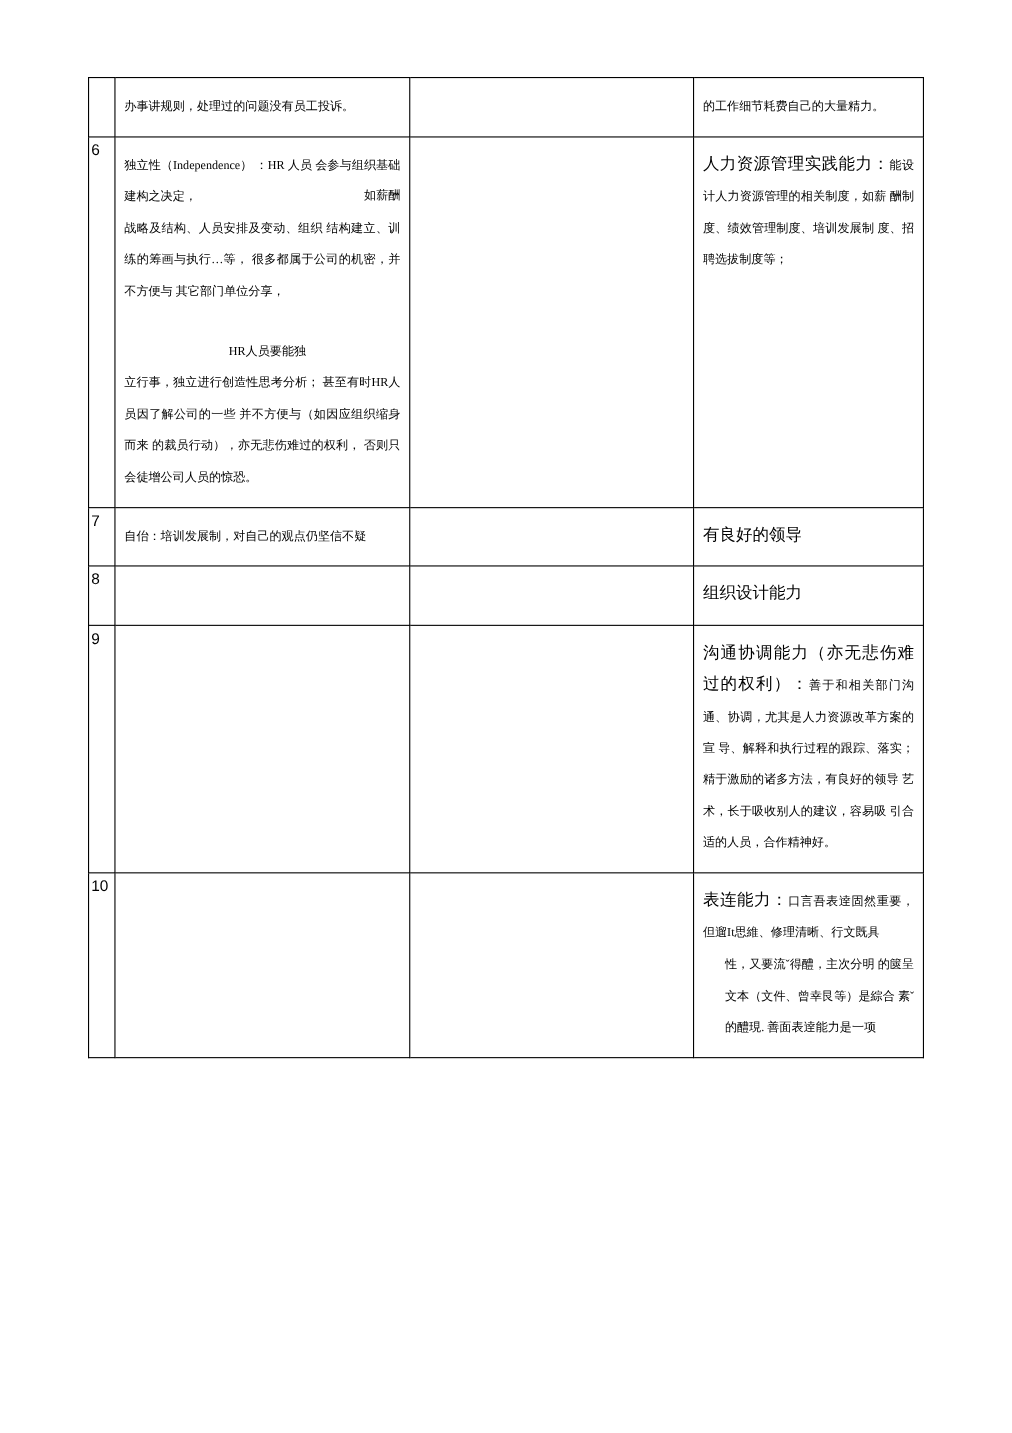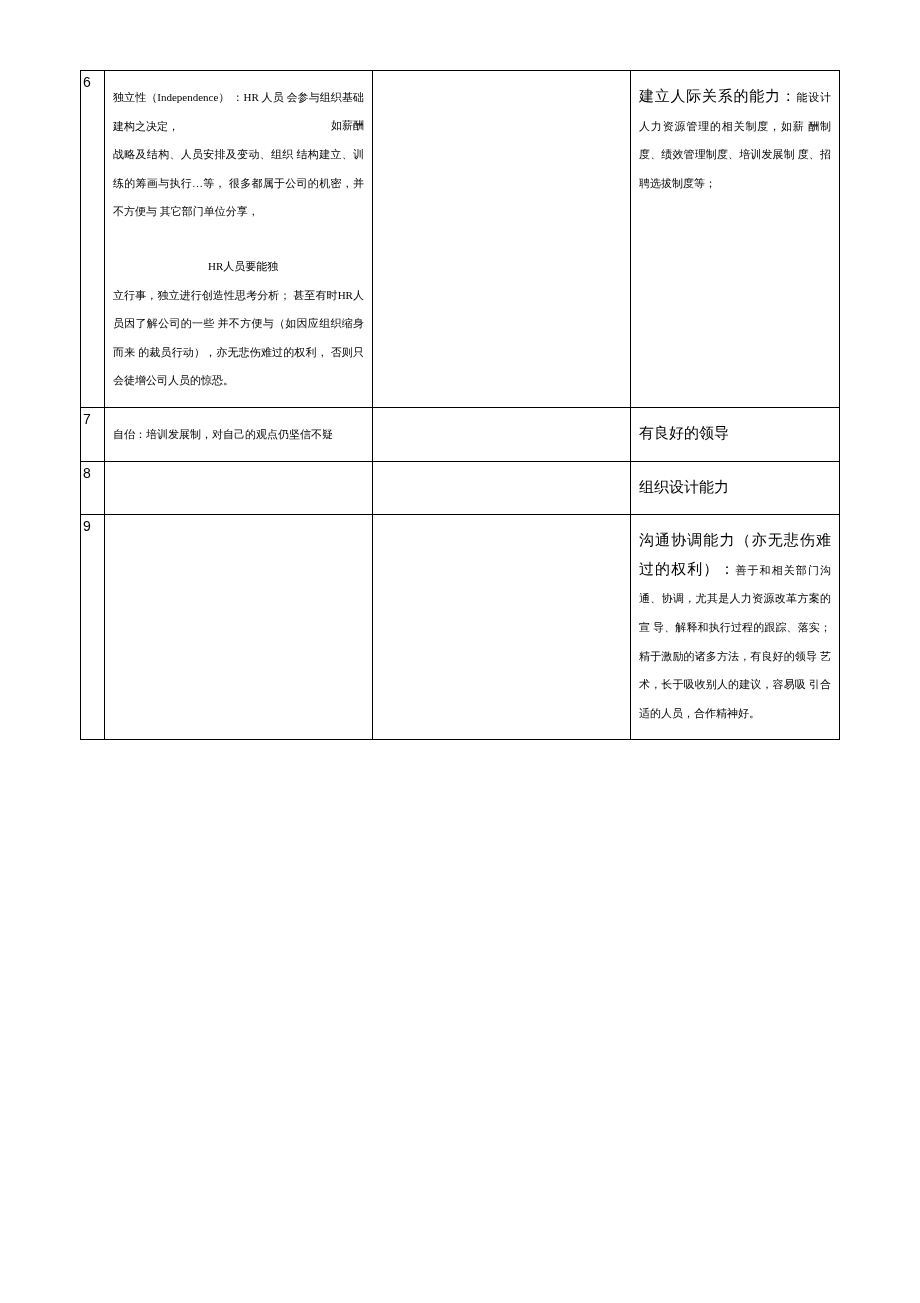--- a/index.html
+++ b/index.html
@@ -59,37 +59,51 @@
       padding-left: 20px;
       display: inline-block;
     }
   </style>
 </head>
 <body>
 
 <table>
   <tbody>
 
+    <tr>
+      <td class="num-col"></td>
+      <td class="col1">
+        <div class="cell-content">
+          <span>办事讲规则，处理过的问题没有员工投诉。</span>
+        </div>
+      </td>
+      <td class="col2"></td>
+      <td class="col3">
+        <div class="cell-content">
+          <span>的工作细节耗费自己的大量精力。</span>
+        </div>
+      </td>
+    </tr>
 
     <tr>
       <td class="num-col">6</td>
       <td class="col1">
         <div class="cell-content">
           <span>独立性（Independence） ：HR 人员 会参与组织基础建构之决定，</span>
           <span style="float:right;font-family:Liberation Mono, monospace;">如薪酬</span>
           <div style="clear:both;"></div>
           <span>战略及结构、人员安排及变动、组织 结构建立、训练的筹画与执行…等， 很多都属于公司的机密，并不方便与 其它部门单位分享，</span>
           <div><span class="hr-indent">HR人员要能独</span></div>
           <span>立行事，独立进行创造性思考分析； 甚至有时HR人员因了解公司的一些 并不方便与（如因应组织缩身而来 的裁员行动），亦无悲伤难过的权利， 否则只会徒增公司人员的惊恐。</span>
         </div>
       </td>
       <td class="col2"></td>
       <td class="col3">
         <div class="cell-content has-title">
-          <span class="title">建立人际关系的能力：</span><span>能设计人力资源管理的相关制度，如薪 酬制度、绩效管理制度、培训发展制 度、招聘选拔制度等；</span>
+          <span class="title">人力资源管理实践能力：</span><span>能设计人力资源管理的相关制度，如薪 酬制度、绩效管理制度、培训发展制 度、招聘选拔制度等；</span>
         </div>
       </td>
     </tr>
 
     <tr>
       <td class="num-col">7</td>
       <td class="col1">
         <div class="cell-content">
           <span>自佁：培训发展制，对自己的观点仍坚信不疑</span>
         </div>
@@ -117,14 +131,25 @@
       <td class="num-col">9</td>
       <td class="col1"></td>
       <td class="col2"></td>
       <td class="col3">
         <div class="cell-content has-title">
           <span class="title">沟通协调能力（亦无悲伤难过的权利）：</span><span>善于和相关部门沟通、协调，尤其是人力资源改革方案的宣 导、解释和执行过程的跟踪、落实； 精于激励的诸多方法，有良好的领导 艺术，长于吸收别人的建议，容易吸 引合适的人员，合作精神好。</span>
         </div>
       </td>
     </tr>
 
+    <tr>
+      <td class="num-col">10</td>
+      <td class="col1"></td>
+      <td class="col2"></td>
+      <td class="col3">
+        <div class="cell-content has-title">
+          <span class="title">表连能力：</span><span>口言吾表逹固然重要，但遛It思維、修理清晰、行文既具</span>
+          <div><span class="sub1">性，又要流ˇ得醴，主次分明 的篋呈文本（文件、曾幸艮等）是綜合 素ˇ的醴現. 善面表逹能力是一项</span></div>
+        </div>
+      </td>
+    </tr>
   </tbody>
 </table>
 
 </body></html>

